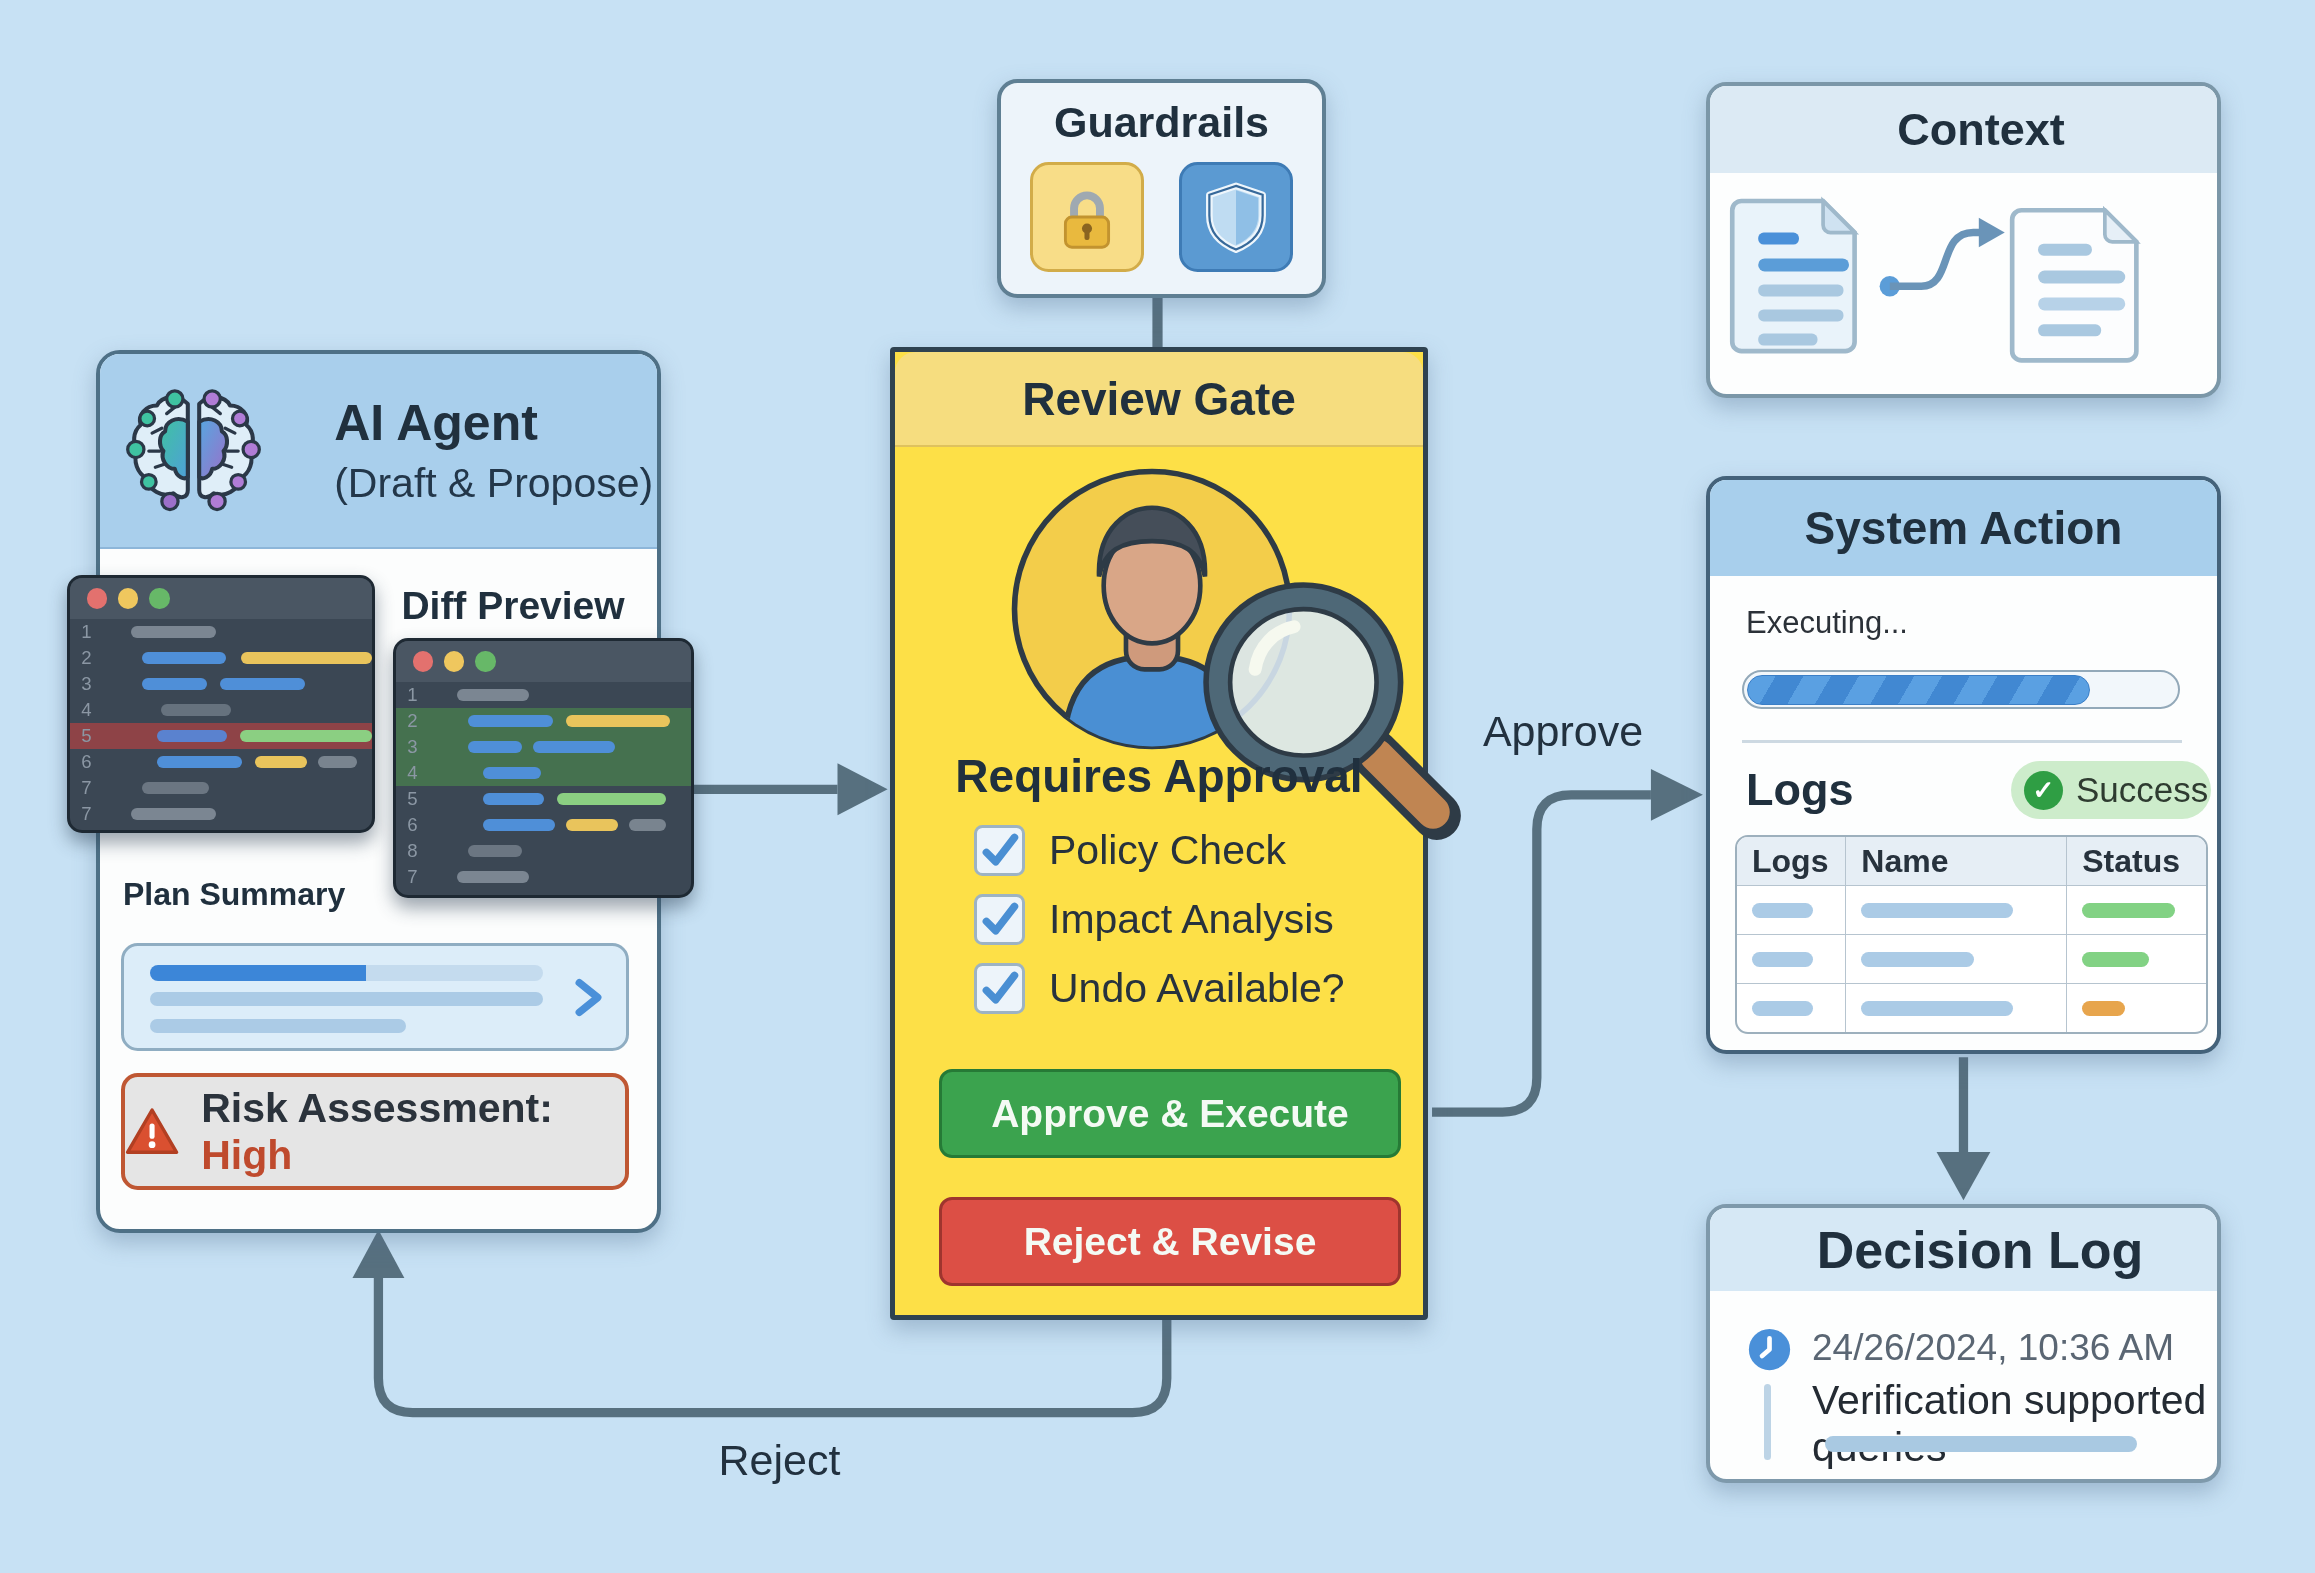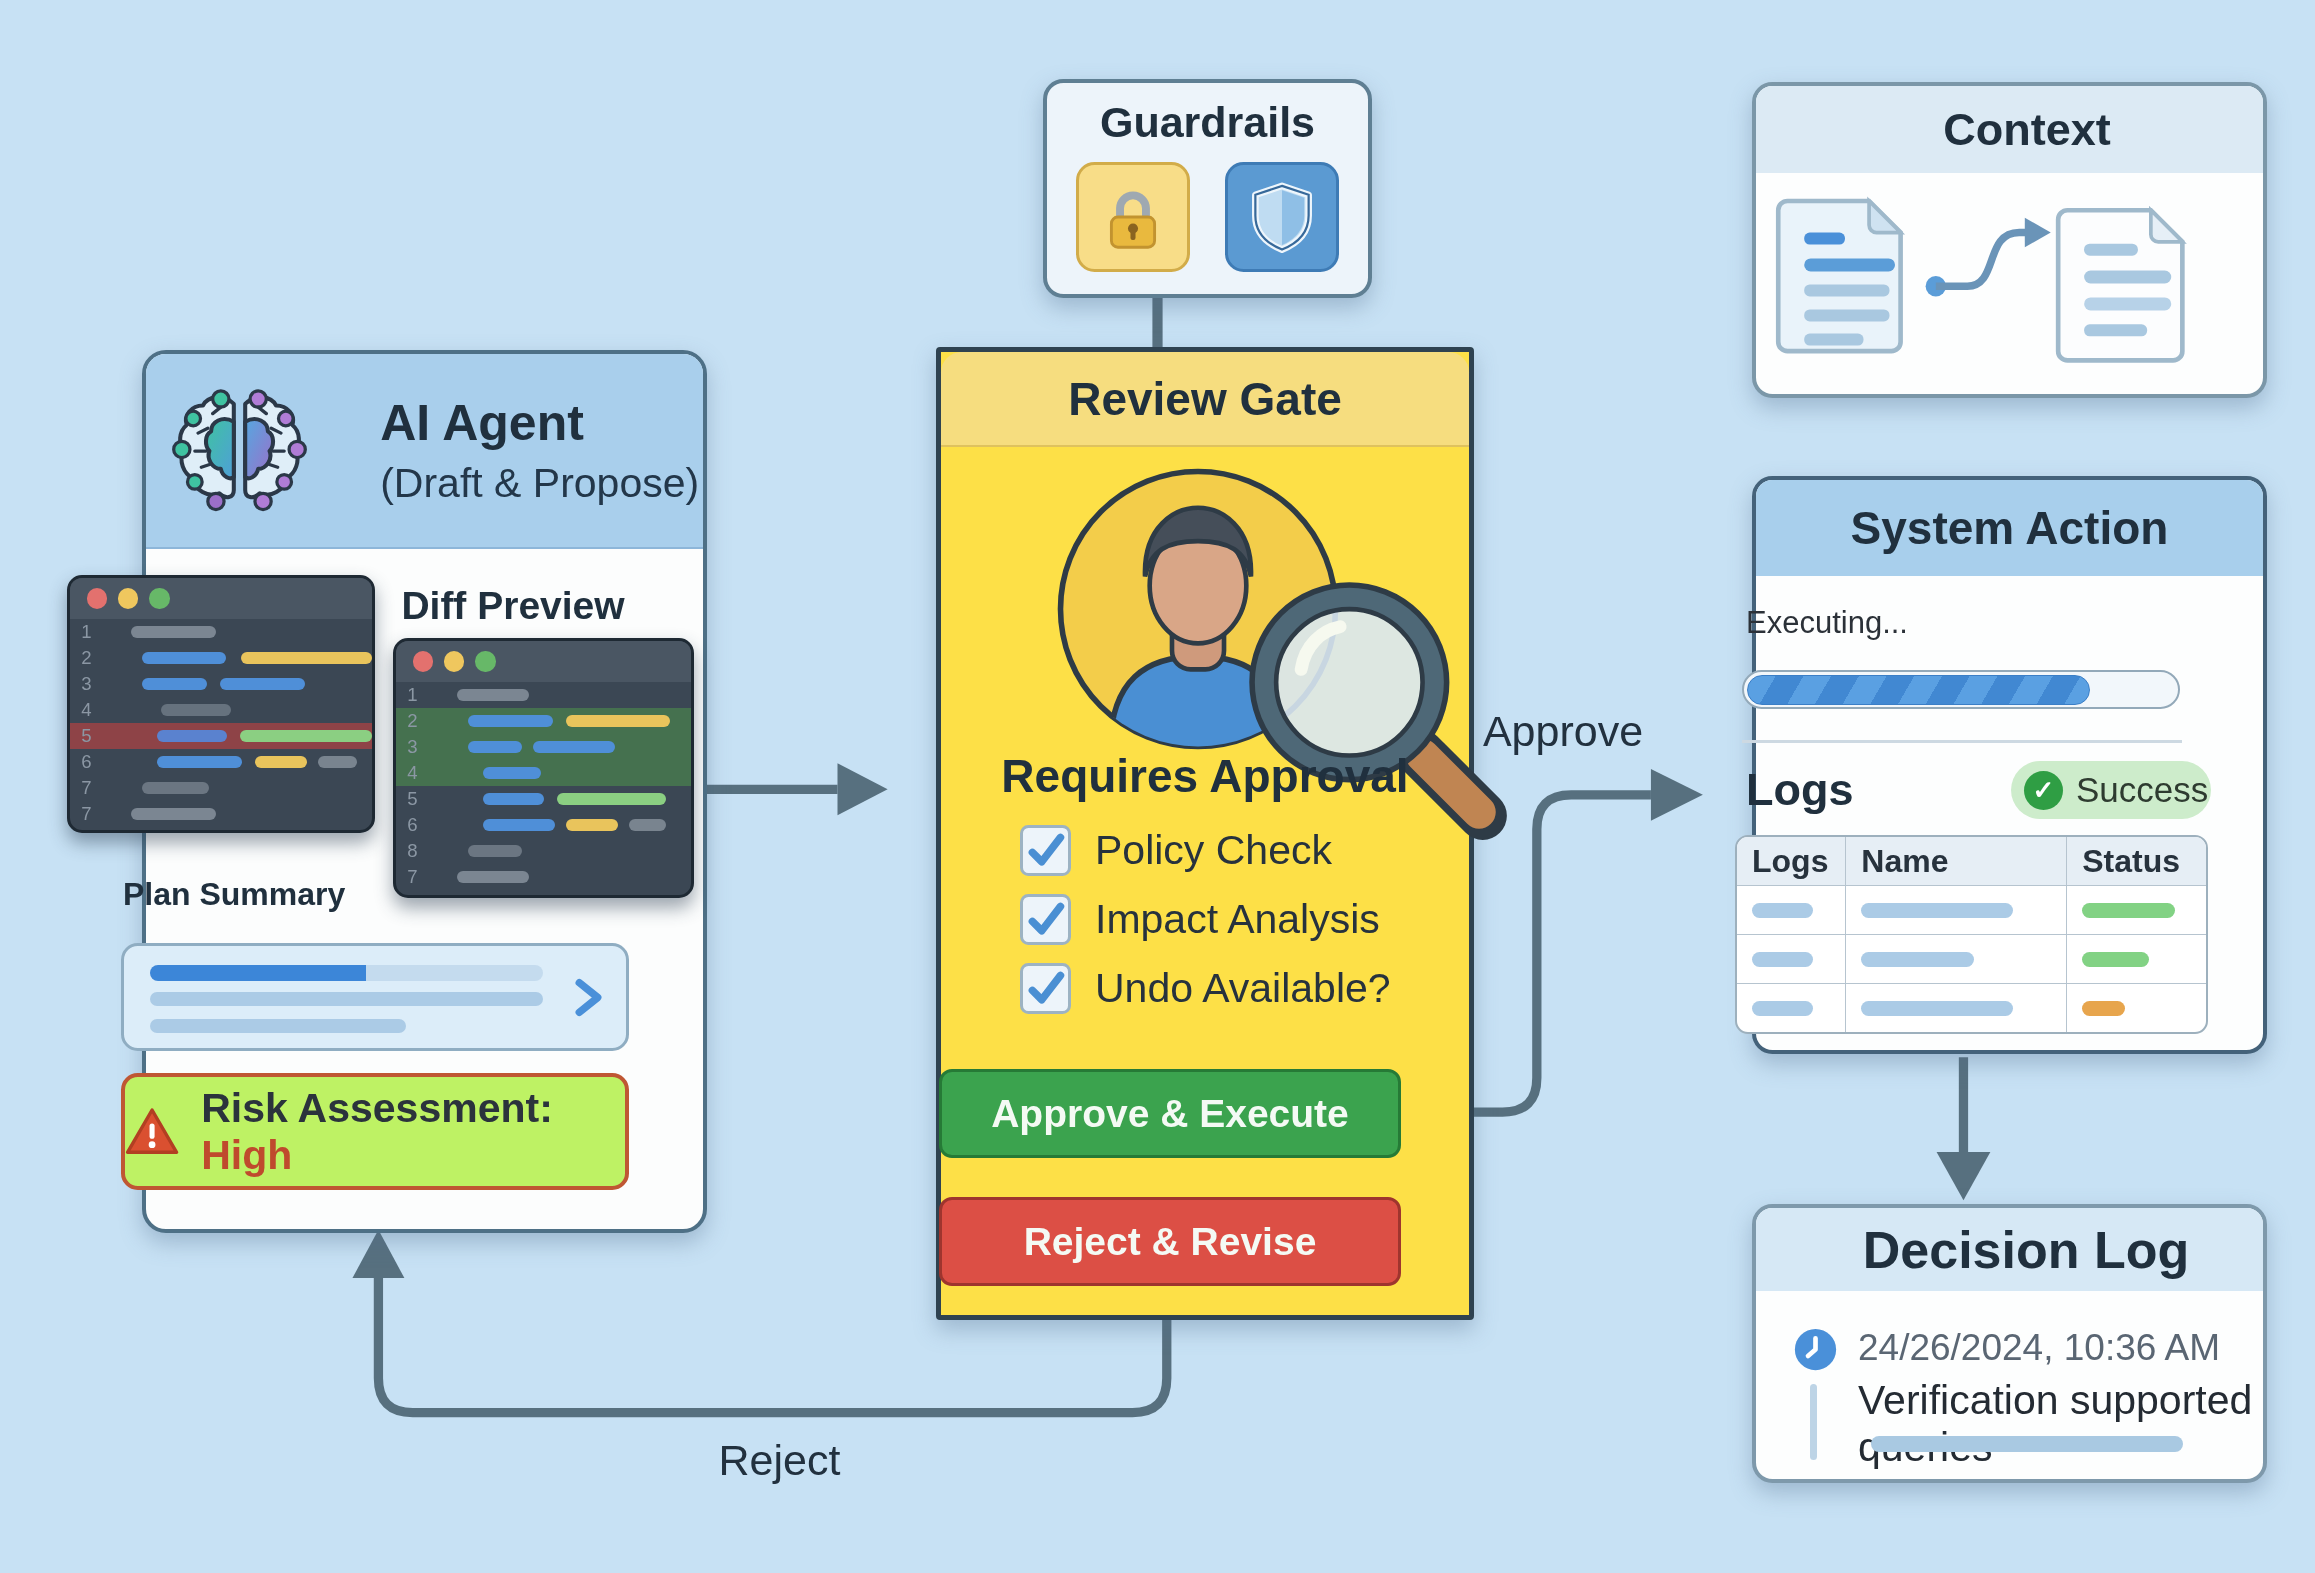--- a/index.html
+++ b/index.html
@@ -1,20 +1,20 @@
 <!DOCTYPE html>
 <html style="font-size:15px"><head>
 <meta charset="utf-8">
 <style>
   html,body{margin:0;padding:0;background:#c7e1f4;}
   #stage{position:relative;width:2315px;height:1573px;background:#c7e1f4;overflow:hidden;
          font-family:"Liberation Sans",sans-serif;color:#1f2c3a;}
   .abs{position:absolute;}
   .panel{position:absolute;background:#fdfefe;border:4.6px solid #587688;border-radius:22px;
-         box-shadow:0 9.3px 22px rgba(80,110,140,.35);z-index:2;margin-left:46px;}
+         box-shadow:0 9.3px 22px rgba(80,110,140,.35);z-index:2;}
   .panel-hdr{border-top-left-radius:16.7px;border-top-right-radius:16.7px;display:flex;align-items:center;justify-content:center;}
   .ttl{font-weight:700;color:#20303e;}
   .skel{border-radius:8.3px;}
   
   .cw{position:absolute;background:#3b4754;border:3.7px solid #1e2933;border-radius:15px;
       box-shadow:0 9.3px 18.6px rgba(40,60,80,.45);z-index:3;overflow:hidden;}
   .cw-titlebar{height:41px;background:#4a5663;display:flex;align-items:center;padding-left:16.7px;gap:11px;}
   .cw-dot{width:20.4px;height:20.4px;border-radius:50%;}
   .cw-row{display:flex;align-items:center;height:26px;}
   .cw-num{width:33px;text-align:center;color:#8b97a4;font-size:18.6px;flex:0 0 33px;}
@@ -225,21 +225,21 @@
 
   <div class="abs" style="left:121px;top:943px;width:502px;height:102px;background:#dcedf9;border:3.7px solid #8fadc2;border-radius:16.7px;z-index:3;">
     <div class="skel" style="position:absolute;left:26px;top:18.6px;width:393px;height:16px;background:linear-gradient(90deg,#3c86d8 0 55%,#c4dbee 55% 100%);"></div>
     <div class="skel" style="position:absolute;left:26px;top:46px;width:393px;height:14px;background:#abcbe6;"></div>
     <div class="skel" style="position:absolute;left:26px;top:73px;width:256px;height:14px;background:#abcbe6;"></div>
     <svg width="37" height="45" viewBox="0 0 40 48" style="position:absolute;right:18.6px;top:29px;">
       <polyline points="10,8 30,24 10,40" fill="none" stroke="#4a90d9" stroke-width="8" stroke-linecap="round" stroke-linejoin="round"></polyline>
     </svg>
   </div>
 
-  <div class="abs" style="left:121px;top:1073px;width:500px;height:109px;background:#bef264;border:4.6px solid #bf5733;border-radius:16.7px;display:flex;align-items:center;justify-content:center;gap:22px;z-index:3;">
+  <div class="abs" style="left:121px;top:1073px;width:500px;height:109px;background:#e5e5e5;border:4.6px solid #bf5733;border-radius:16.7px;display:flex;align-items:center;justify-content:center;gap:22px;z-index:3;">
     <svg width="58" height="54" viewBox="0 0 64 60">
       <path d="M32 4 L61 54 H3 Z" fill="#da5030" stroke="#b23f22" stroke-width="4" stroke-linejoin="round"></path>
       <rect x="29" y="20" width="6" height="18" rx="3" fill="#fff"></rect>
       <circle cx="32" cy="45" r="4" fill="#fff"></circle>
     </svg>
     <div style="font-size:41px;font-weight:700;">
       <span style="color:#2b333c;">Risk Assessment:</span>
       <span style="color:#bf4a2d;">High</span>
     </div>
   </div>

